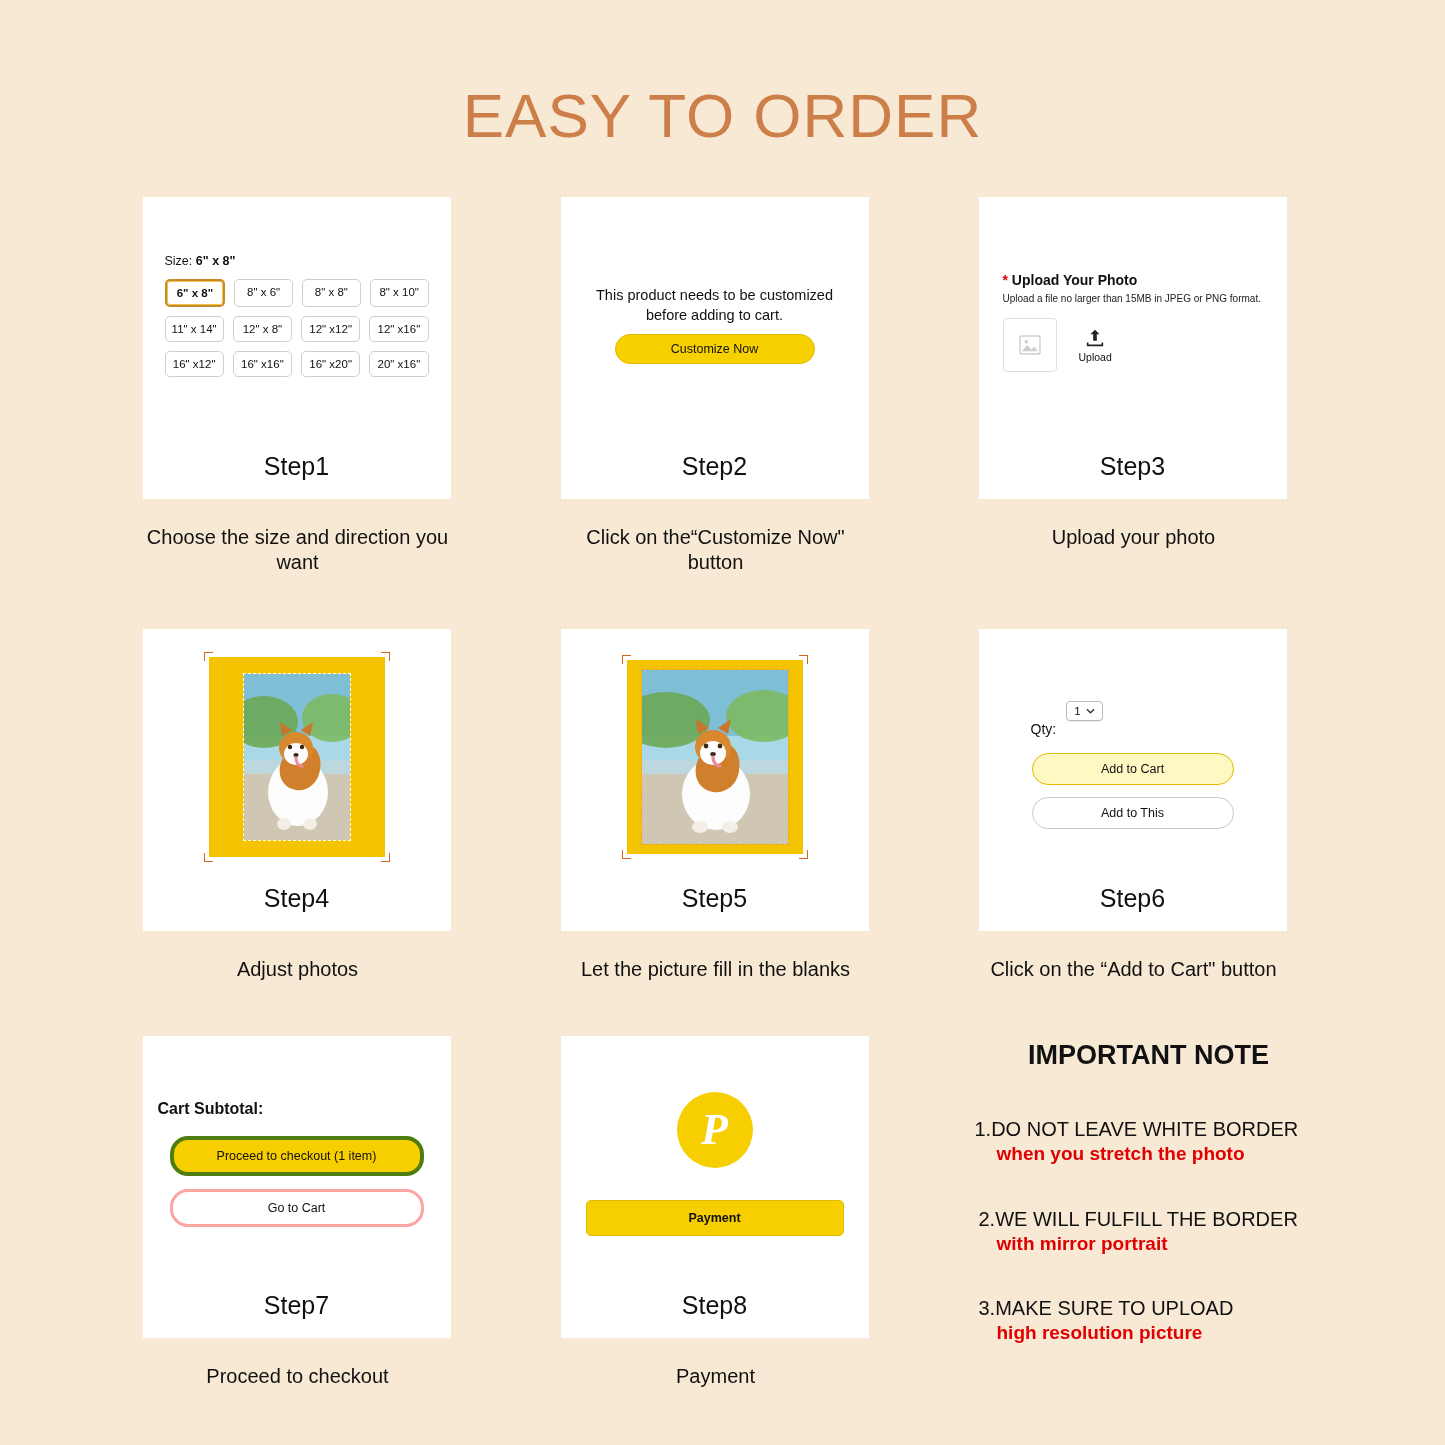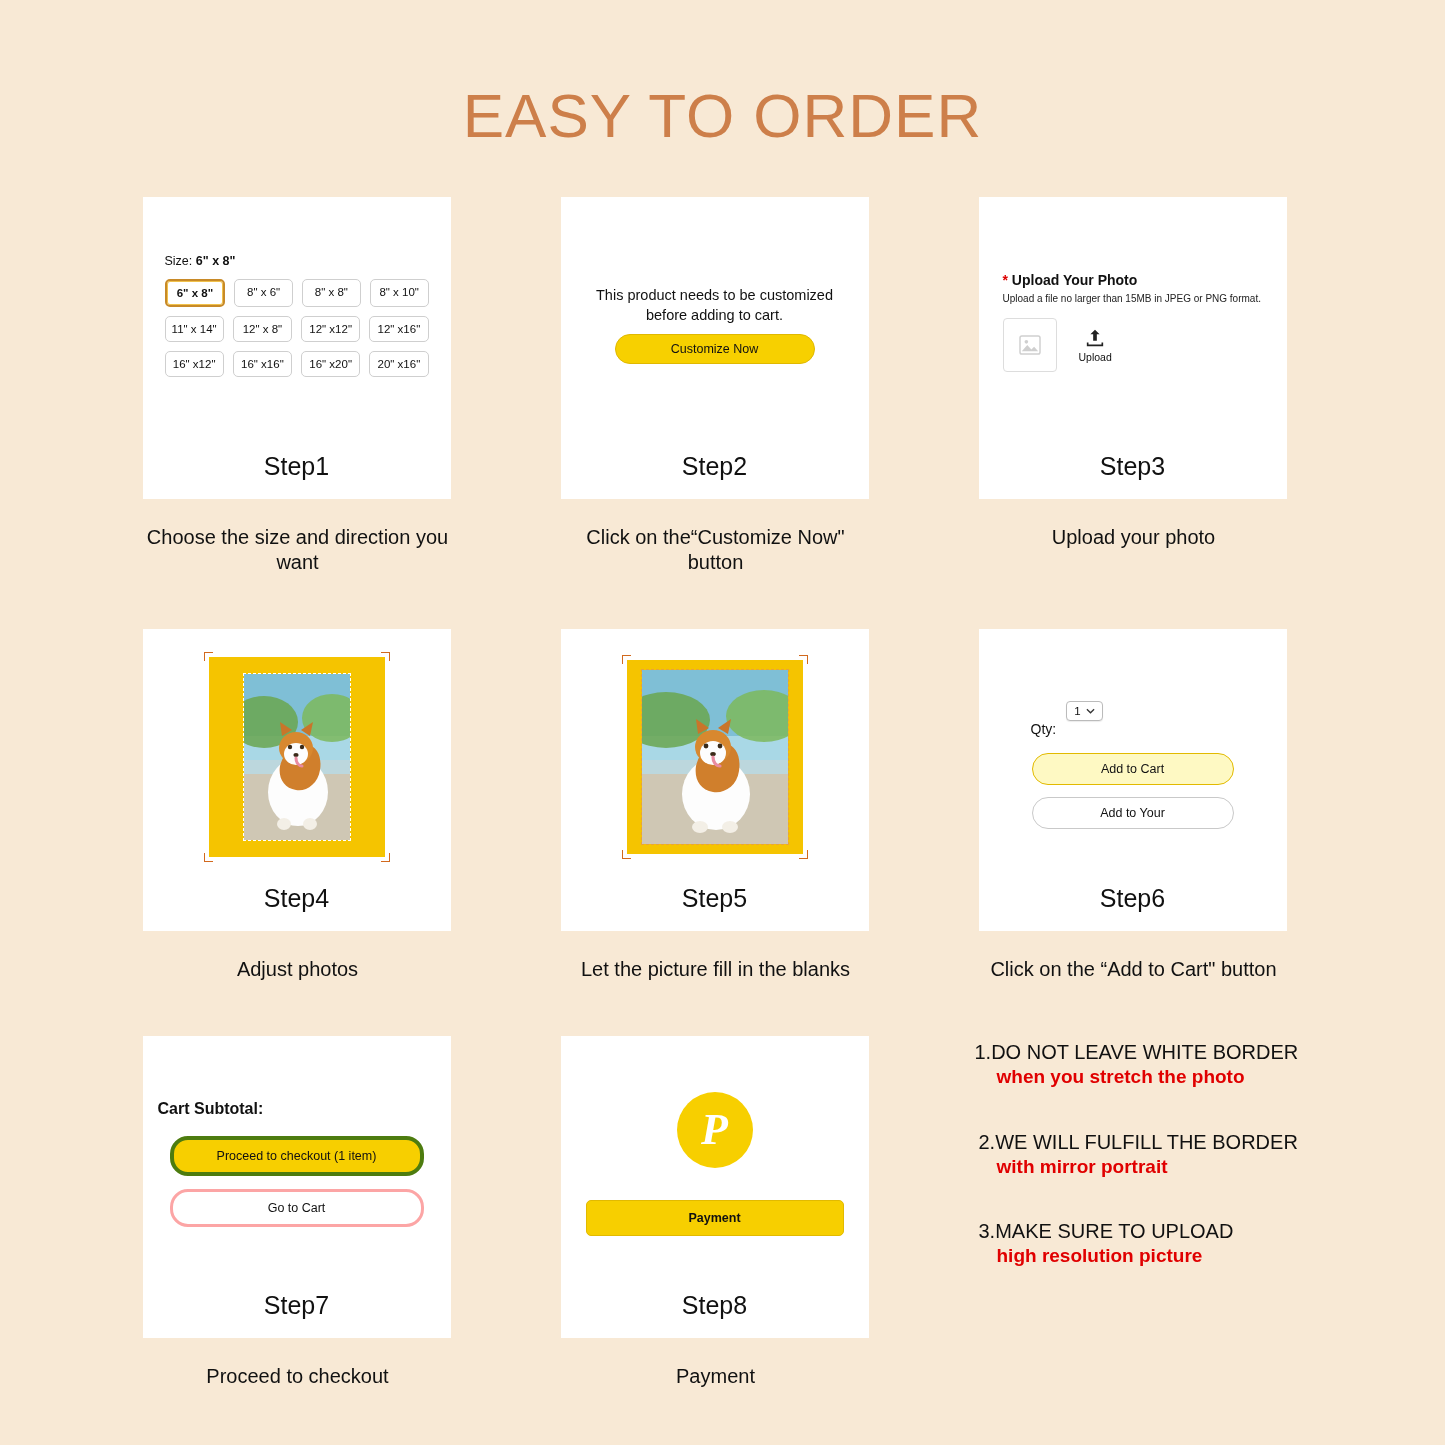--- a/index.html
+++ b/index.html
@@ -353,21 +353,21 @@
           <div class="qty-row">
             <span class="qty-lbl">Qty:</span>
             <span class="qty-select">
               <span>1</span>
               <svg width="9" height="6" viewBox="0 0 10 6" aria-hidden="true">
                 <path d="M1 1l4 4 4-4" stroke="#333" stroke-width="1.4" fill="none"></path>
               </svg>
             </span>
           </div>
           <div class="cart-btn">Add to Cart</div>
-          <div class="list-btn">Add to Your</div>
+          <div class="list-btn">Add to This</div>
         </div>
         <div class="step-label">Step6</div>
       </div>
       <div class="caption">Click on the “Add to Cart" button</div>
     </div>
 
     <div class="cell">
       <div class="card">
         <div class="card-body">
           <div class="subtotal">Cart Subtotal:</div>
@@ -385,20 +385,21 @@
           <div class="paypal-circle">P</div>
           <div class="pay-btn">Payment</div>
         </div>
         <div class="step-label">Step8</div>
       </div>
       <div class="caption">Payment</div>
     </div>
 
     <div class="cell wide">
       <div class="note-box">
+        <div class="note-title">IMPORTANT NOTE</div>
         <div class="note-item i1">
           <div class="note-main">1.DO NOT LEAVE WHITE BORDER</div>
           <div class="note-red">when you stretch the photo</div>
         </div>
         <div class="note-item">
           <div class="note-main">2.WE WILL FULFILL THE BORDER</div>
           <div class="note-red">with mirror portrait</div>
         </div>
         <div class="note-item">
           <div class="note-main">3.MAKE SURE TO UPLOAD</div>

